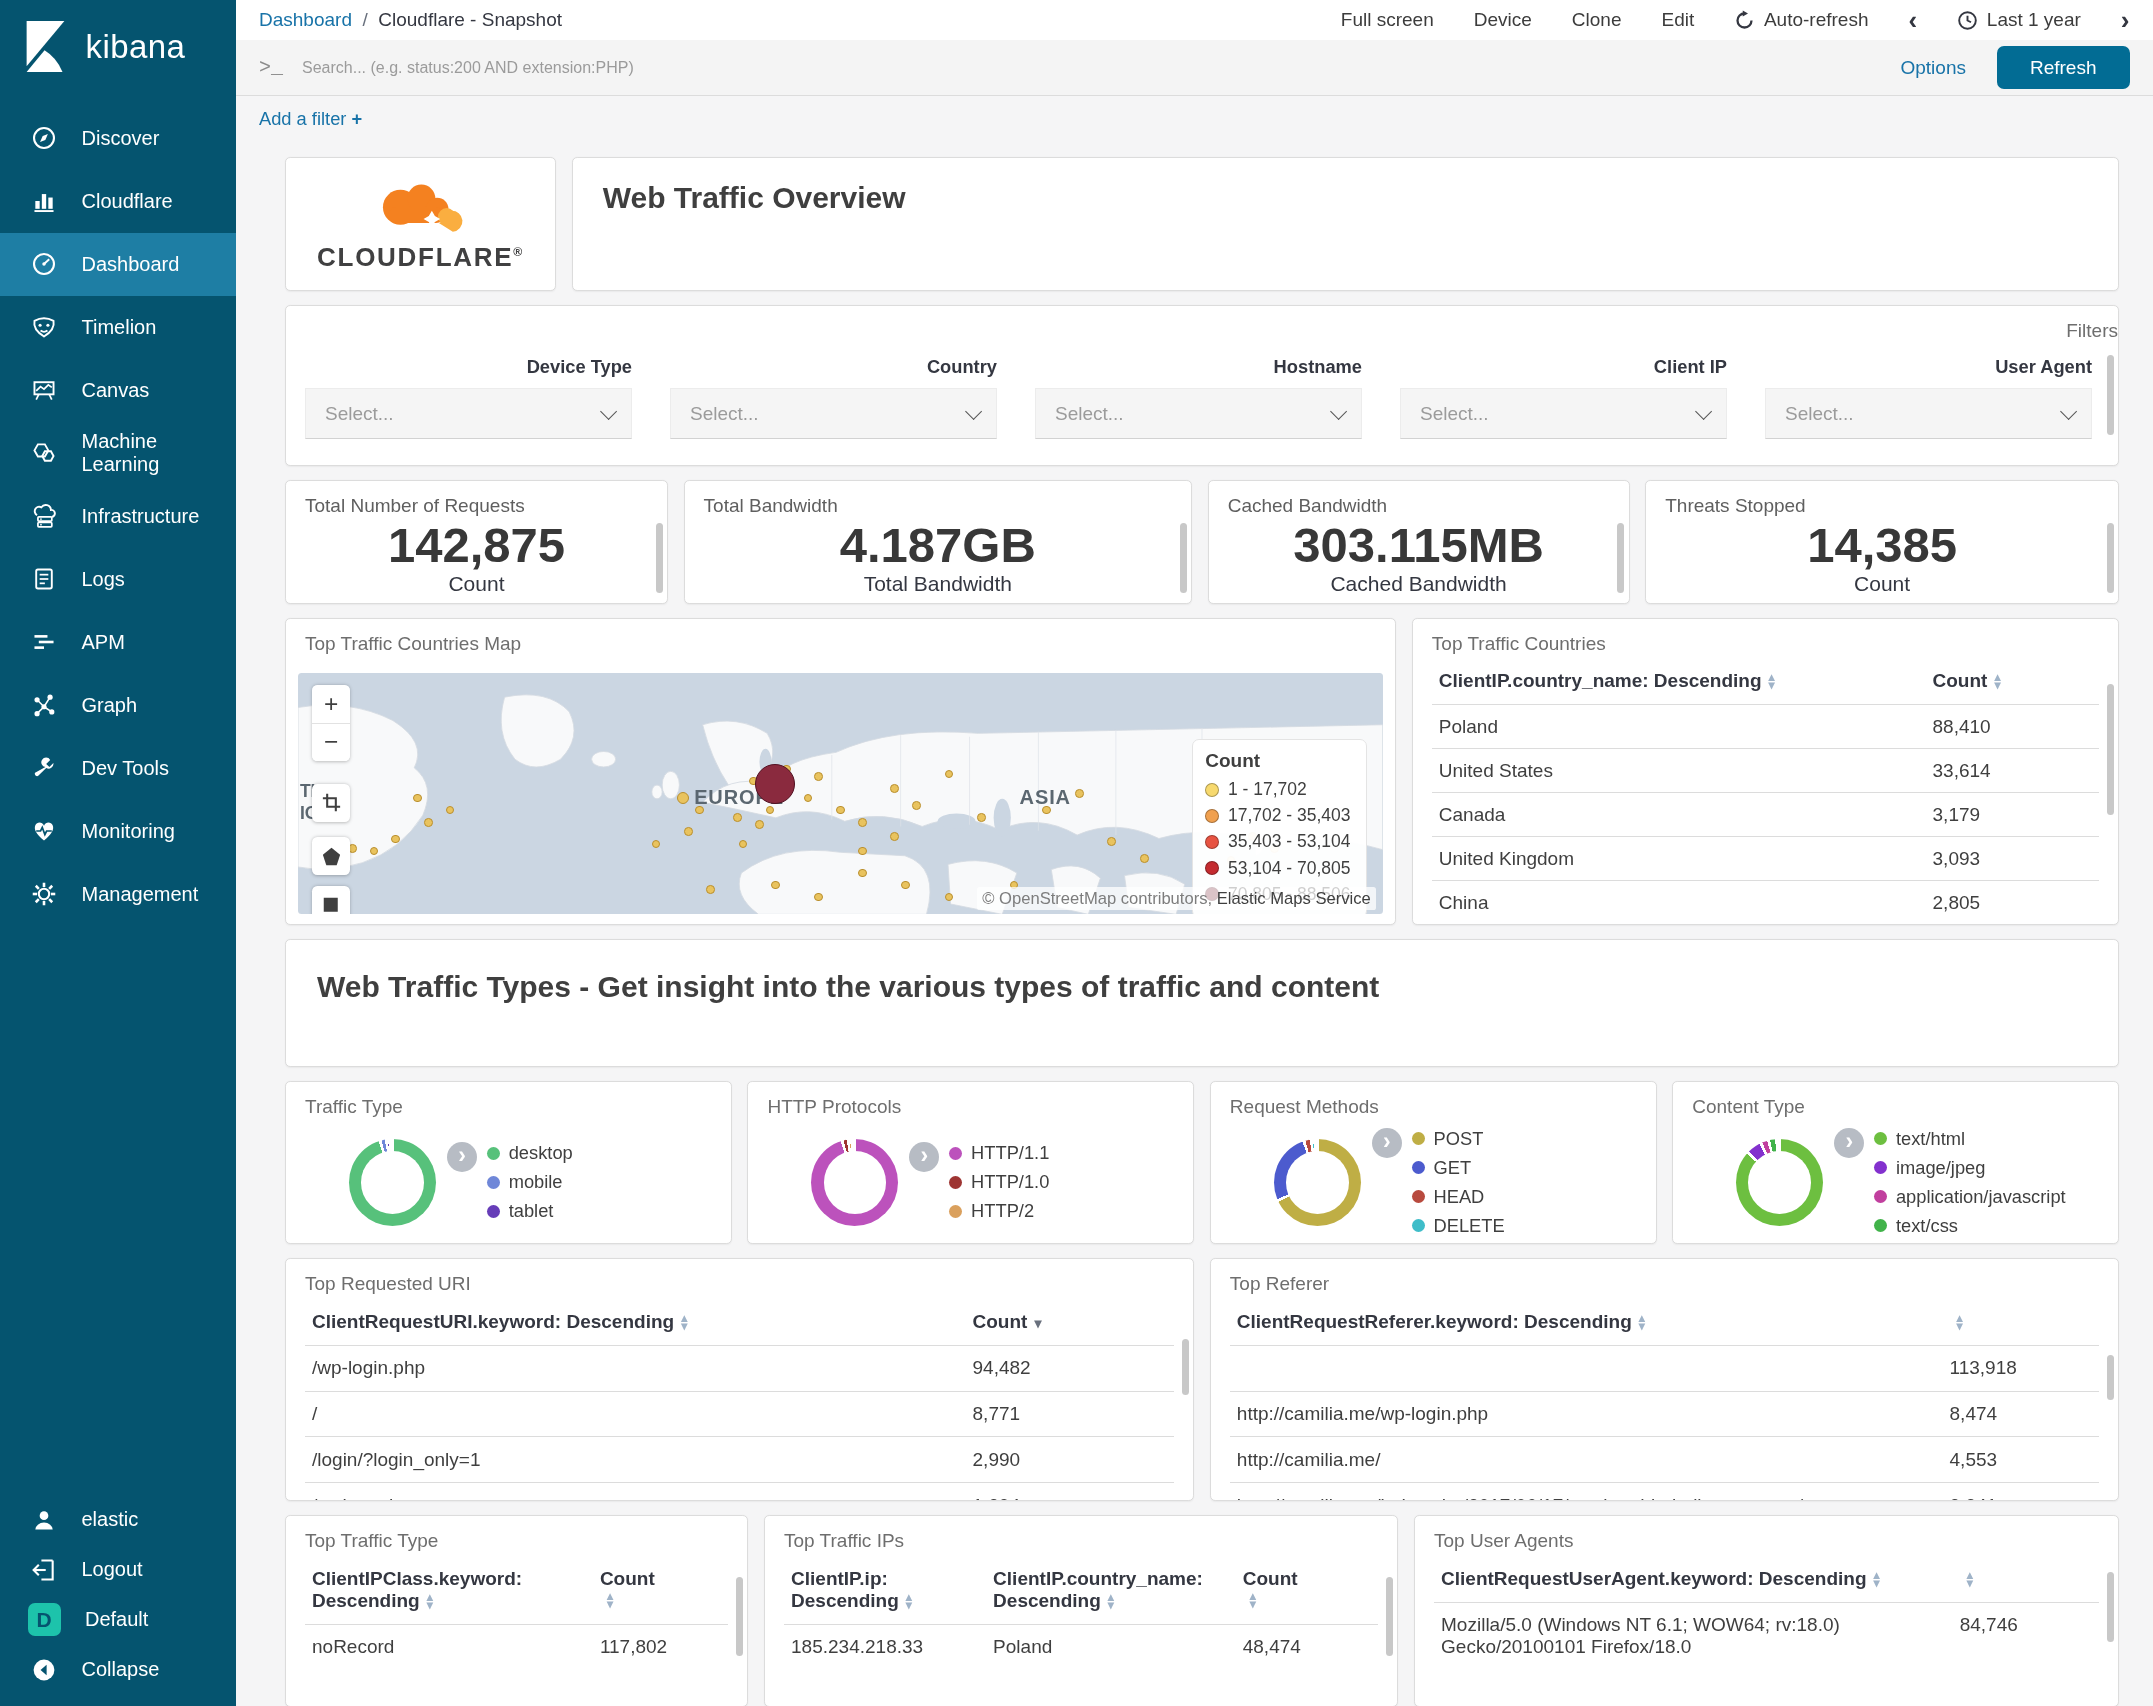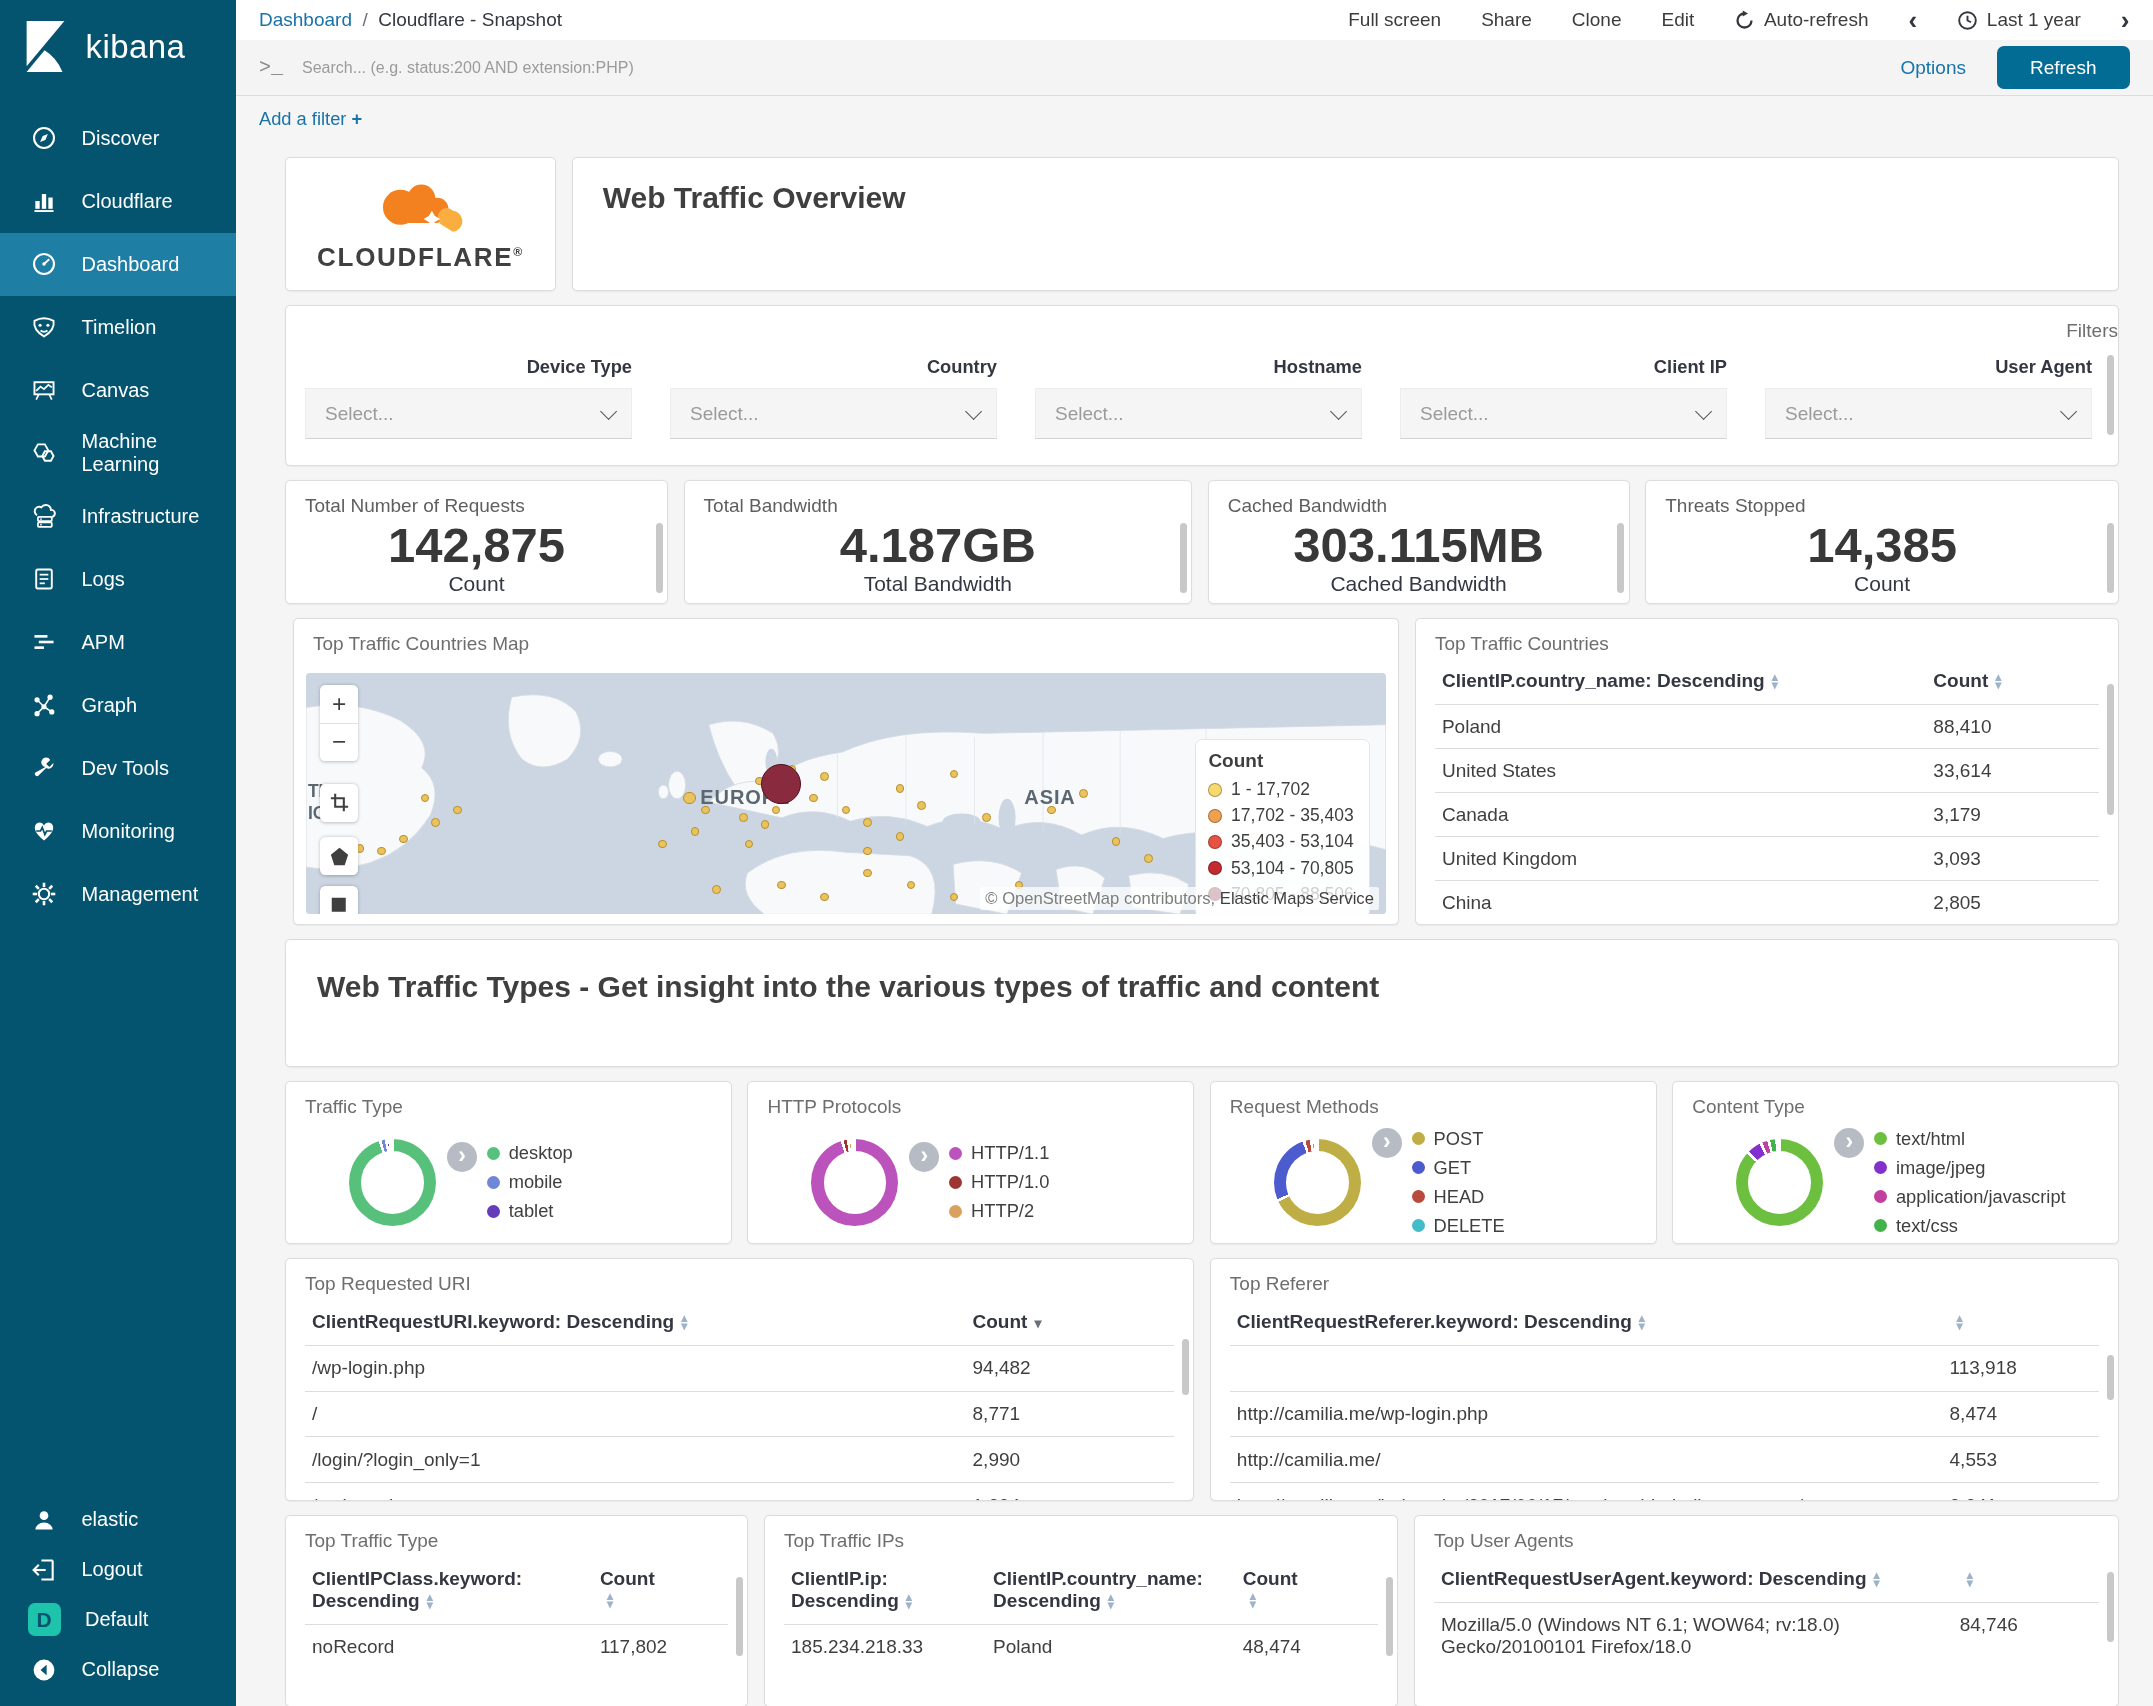--- a/index.html
+++ b/index.html
@@ -61,21 +61,21 @@
   .caret { width:12.2px; height:12.2px; border-right:1.7px solid #555; border-bottom:1.7px solid #555; transform:rotate(45deg) translateY(-3.5px); }
   
   .row3 { height:131px; }
   .metric { display:flex; flex-direction:column; }
   .m1{flex:440 0 0;} .m2{flex:585 0 0;} .m3{flex:485 0 0;} .m4{flex:545 0 0;}
   .metric .ptitle { color:#5f5f5f; }
   .metric-value { font-size:49px; font-weight:700; color:#383838; text-align:center; margin-top:3.5px; line-height:1.05; }
   .metric-sub { font-size:21px; color:#343741; text-align:center; }
   
   .row4 { height:311px; }
-  .map-panel { flex:1274 0 0;margin-left:8px; }
+  .map-panel { flex:1274 0 0; }
   .countries-panel { flex:810 0 0; }
   .map-canvas { position:absolute; left:12.2px; right:12.2px; top:54px; bottom:10.5px; background:#cbd6e2; border-radius:3.5px; overflow:hidden; }
   .map-svg { position:absolute; inset:0; width:100%; height:100%; }
   .map-dots { position:absolute; inset:0; }
   .map-dot { position:absolute; border-radius:50%; }
   .map-label { position:absolute; font-weight:700; color:#5b6770; letter-spacing:0.9px; font-size:20px; }
   .map-frag { position:absolute; font-weight:700; color:#5b6770; font-size:17.5px; }
   .map-controls { position:absolute; left:14px; top:12.2px; display:flex; flex-direction:column; z-index:3; }
   .mbtn { width:38px; height:38px; background:#fff; border-radius:5.2px; box-shadow:0 0.9px 3.5px rgba(0,0,0,.25); display:flex; align-items:center; justify-content:center; font-size:24.5px; color:#3f3f3f; cursor:pointer; }
   .mgroup { border-radius:5.2px; overflow:hidden; box-shadow:0 0.9px 3.5px rgba(0,0,0,.25); }
@@ -284,21 +284,21 @@
 </div>
 
 <div class="main">
 
   <div class="topbar">
     <span class="crumb-link">Dashboard</span>
     <span class="crumb-sep">/</span>
     <span class="crumb-current">Cloudflare - Snapshot</span>
     <div class="top-menu">
       <span class="top-menu-item">Full screen</span>
-      <span class="top-menu-item">Share</span>
+      <span class="top-menu-item">Device</span>
       <span class="top-menu-item">Clone</span>
       <span class="top-menu-item">Edit</span>
       <span class="top-menu-item">
         <svg width="21" height="21" viewBox="0 0 24 24">
             <path d="M12 4 a8 8 0 1 0 8 8" fill="none" stroke="#343741" stroke-width="2.6"></path>
             <path d="M10 0.5 L16 4 L10 7.5 Z" fill="#343741"></path>
           </svg>
         <span>Auto-refresh</span>
       </span>
       <span class="chev">‹</span>

